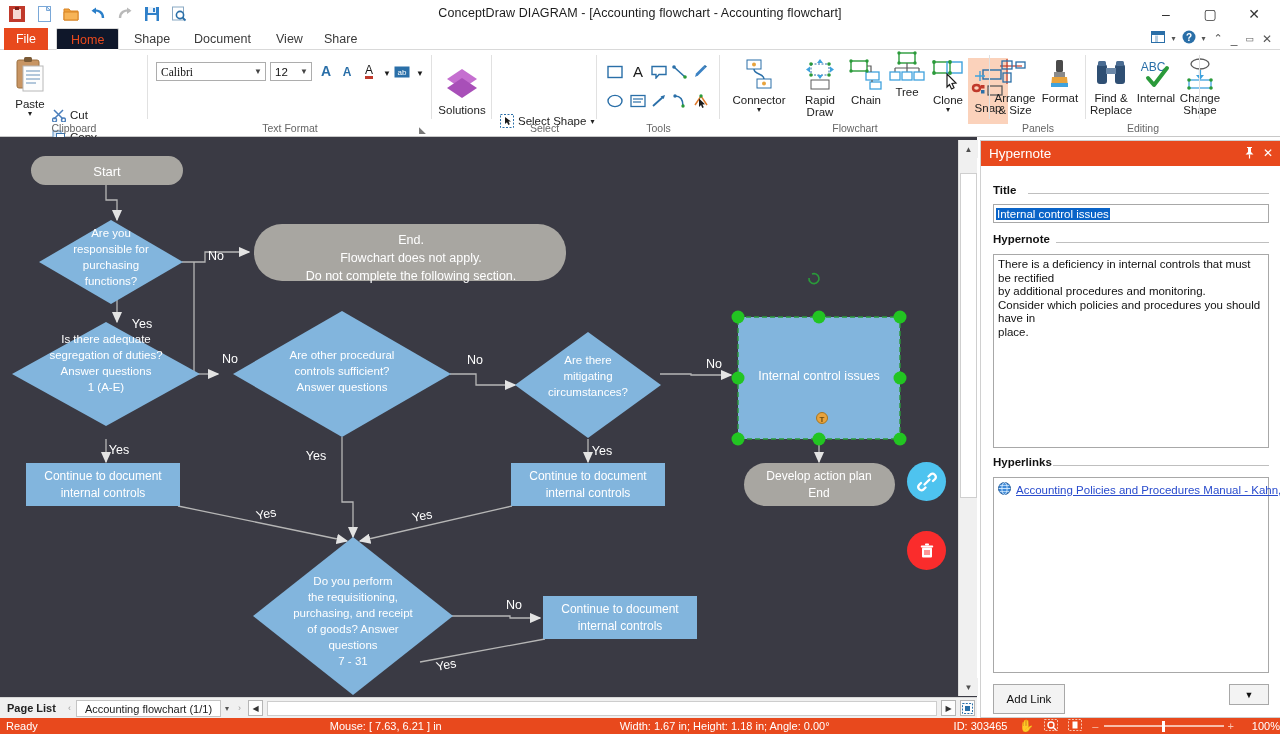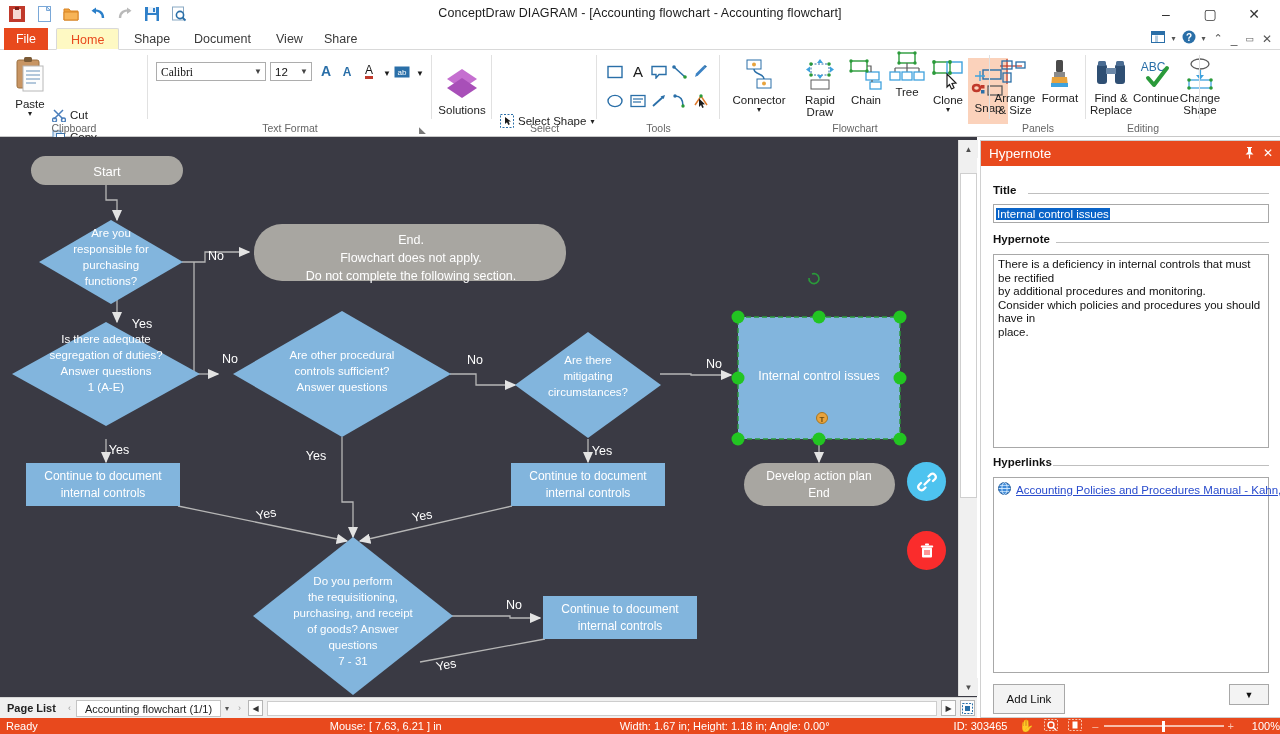--- a/index.html
+++ b/index.html
@@ -32,21 +32,21 @@
   
   .tabbar {
     position: absolute; left: 0; top: 28px; width: 1280px; height: 22px;
     background: #ffffff; border-bottom: 1px solid #d9d9d9;
   }
   .tab {
     position: absolute; top: 0; height: 22px; line-height: 22px;
     padding: 0 14px; font-size: 12.5px; color: #3a3a3a; cursor: default;
   }
   .tab.file { background: #e8491d; color: #fff; left: 4px; width: 44px; padding: 0; text-align: center; }
-  .tab.active { color: #e8491d; background: #fef9c3; border: 1px solid #d9d9d9; border-bottom: 1px solid #fff; border-radius: 2px 2px 0 0; }
+  .tab.active { color: #e8491d; background: #0f172a; border: 1px solid #d9d9d9; border-bottom: 1px solid #fff; border-radius: 2px 2px 0 0; }
 
   .tabbar-right { position: absolute; right: 6px; top: 2px; display: flex; align-items: center; gap: 4px; font-size: 12px; color: #2b579a; }
   .tabbar-right .mini { padding: 0 2px; color: #555; }
 
   
   .ribbon {
     position: absolute; left: 0; top: 50px; width: 1280px; height: 87px;
     background: #ffffff; border-bottom: 1px solid #c8c8c8;
   }
   .rgroup { position: absolute; top: 0; height: 87px; }
@@ -621,21 +621,21 @@
           <rect x="22" y="3" width="8" height="5" rx="1.5" fill="#4a6c92"></rect>
         </svg>
         <span class="lbl">Find &amp;</span>
         <span class="lbl" style="margin-top:0">Replace</span>
       </div>
       <div class="bigbtn" style="left:48px; top:8px; width:44px;">
         <svg width="34" height="32" viewBox="0 0 34 32">
           <text x="14" y="13" font-size="12" fill="#2a6fa8" text-anchor="middle" font-family="Liberation Sans, sans-serif">ABC</text>
           <path d="M9 20 L15 27 L28 10" stroke="#2a9a3a" stroke-width="4" fill="none" stroke-linecap="round" stroke-linejoin="round"></path>
         </svg>
-        <span class="lbl">Continue</span>
+        <span class="lbl">Internal</span>
       </div>
       <div class="bigbtn" style="left:90px; top:8px; width:48px;">
         <svg width="34" height="32" viewBox="0 0 34 32">
           <ellipse cx="17" cy="6" rx="9" ry="5" fill="none" stroke="#5b5b5b" stroke-width="1.3"></ellipse>
           <path d="M17 12 V19" stroke="#3fa2dd" stroke-width="2.2"></path>
           <path d="M17 22 L13 17 H21 Z" fill="#3fa2dd"></path>
           <rect x="6" y="22" width="22" height="8" fill="none" stroke="#3fa2dd" stroke-width="1.3"></rect>
           <g fill="#2a9a3a">
               <circle cx="6" cy="22" r="1.8"></circle>
               <circle cx="28" cy="22" r="1.8"></circle>

